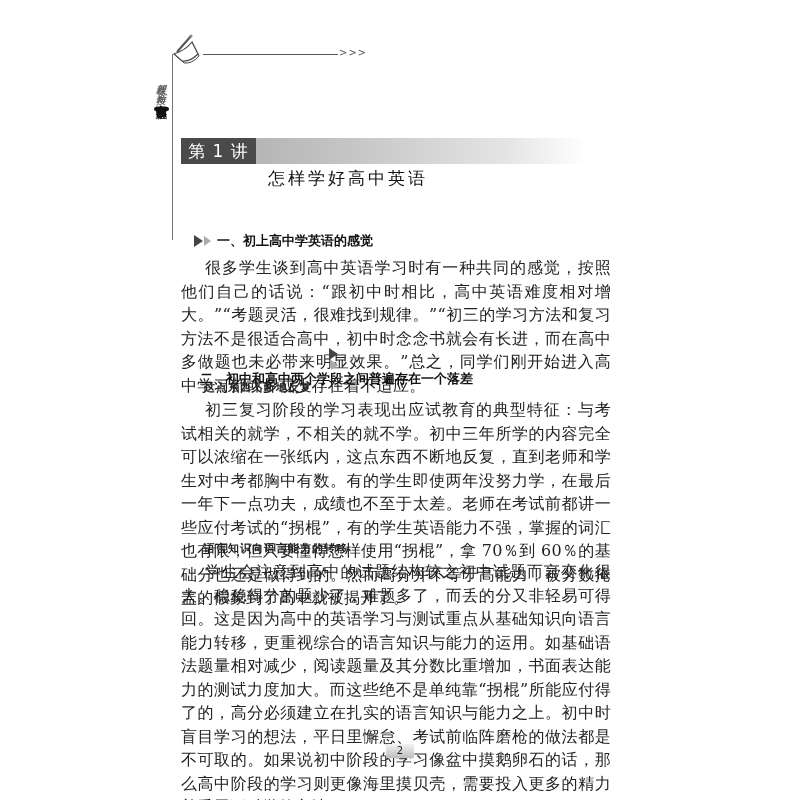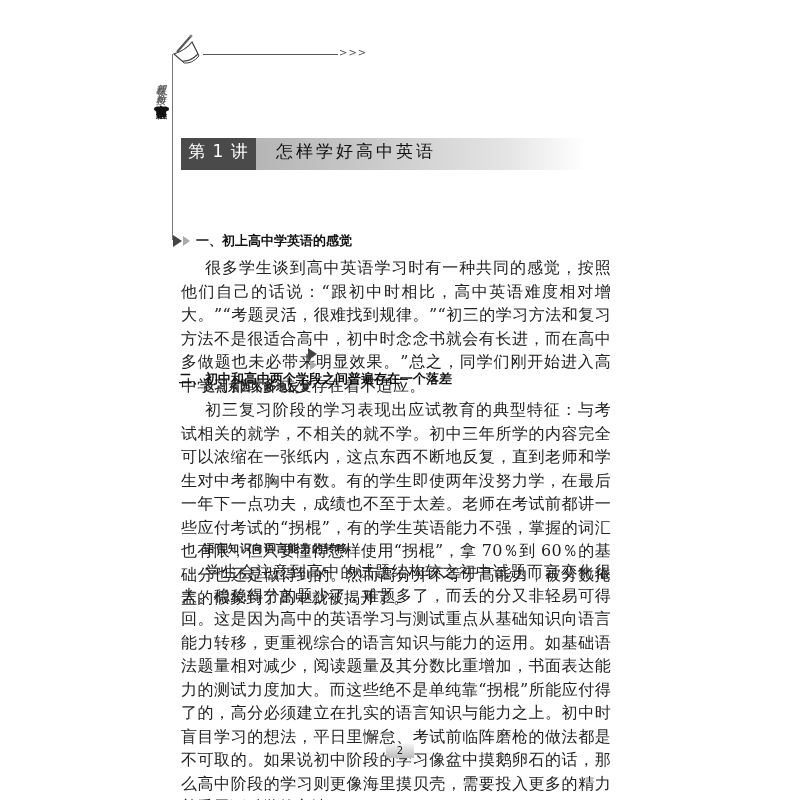--- a/index.html
+++ b/index.html
@@ -9,25 +9,25 @@
     }
     .logo { position: absolute; left: 172px; top: 34px; width: 34px; height: 34px; }
     .top-rule { position: absolute; left: 203px; top: 54px; width: 135px; height: 1px; background: #555; }
     .top-arrows { position: absolute; left: 339px; top: 47px; font-size: 10px; color: #555; letter-spacing: 1px; font-family: "DejaVu Sans", sans-serif; }
     .side-rule { position: absolute; left: 172px; top: 54px; width: 1px; height: 186px; background: #777; }
     .side-nav { position: absolute; left: 153px; top: 76px; width: 16px; display: flex; flex-direction: column; align-items: center; }
     .side-small { font-size: 10px; line-height: 11px; color: #555; writing-mode: vertical-rl; letter-spacing: 1px; font-style: italic; }
     .side-small + .side-small { margin-top: 6px; }
     .side-bold { margin-top: 8px; font-size: 11px; line-height: 13px; color: #111; writing-mode: vertical-rl; font-weight: bold; font-family: "DejaVu Sans", sans-serif; letter-spacing: 1px; }
     .side-badge { margin-top: 6px; background: #111; color: #fff; border-radius: 3px; font-size: 11px; line-height: 13px; writing-mode: vertical-rl; font-weight: bold; font-family: "DejaVu Sans", sans-serif; padding: 2px 1px; }
-    .chapter-bar { position: absolute; left: 181px; top: 138px; width: 405px; height: 32px; display: flex;
+    .chapter-bar { position: absolute; left: 181px; top: 138px; width: 405px; height: 26px; display: flex;
       background: linear-gradient(to right, #a9a9a9 0%, #c4c4c4 40%, #e4e4e4 80%, #ffffff 100%); }
     .chapter-num { width: 75px; background: #4a4a4a; color: #fff; font-family: "DejaVu Sans", sans-serif; font-size: 17px; line-height: 26px; text-align: center; letter-spacing: 1px; }
-    .chapter-title { padding-left: 20px; font-family: "DejaVu Sans", sans-serif; font-size: 17px; line-height: 26px; color: #111; letter-spacing: 3px; }
-    .section-head { position: absolute; left: 173px; display: flex; align-items: center; }
+    .chapter-title { padding-left: 12px; font-family: "DejaVu Sans", sans-serif; font-size: 17px; line-height: 26px; color: #111; letter-spacing: 3px; margin-top: 27px; }
+    .section-head { position: absolute; left: 194px; display: flex; align-items: center; }
     .tri { width: 0; height: 0; border-top: 6px solid transparent; border-bottom: 6px solid transparent; }
     .tri.dark { border-left: 9px solid #444; }
     .tri.light { border-left: 7px solid #aaa; margin-left: 1px; border-top-width: 5px; border-bottom-width: 5px; }
     .section-title { margin-left: 6px; font-size: 13px; font-weight: bold; color: #111; }
     .para { position: absolute; left: 181px; width: 430px; font-size: 16px; line-height: 23.5px; text-indent: 24px; text-align: justify; color: #222; letter-spacing: 0.3px; }
     .subhead { position: absolute; left: 204px; font-family: "DejaVu Sans", sans-serif; font-size: 11px; font-weight: bold; color: #222; letter-spacing: 1px; }
     .page-num { position: absolute; left: 386px; top: 744px; width: 28px; height: 14px; background: linear-gradient(#f4f4f4, #bdbdbd); font-family: "DejaVu Sans", sans-serif; font-size: 10px; line-height: 14px; text-align: center; color: #222; }
   </style>
 </head>
 <body>

